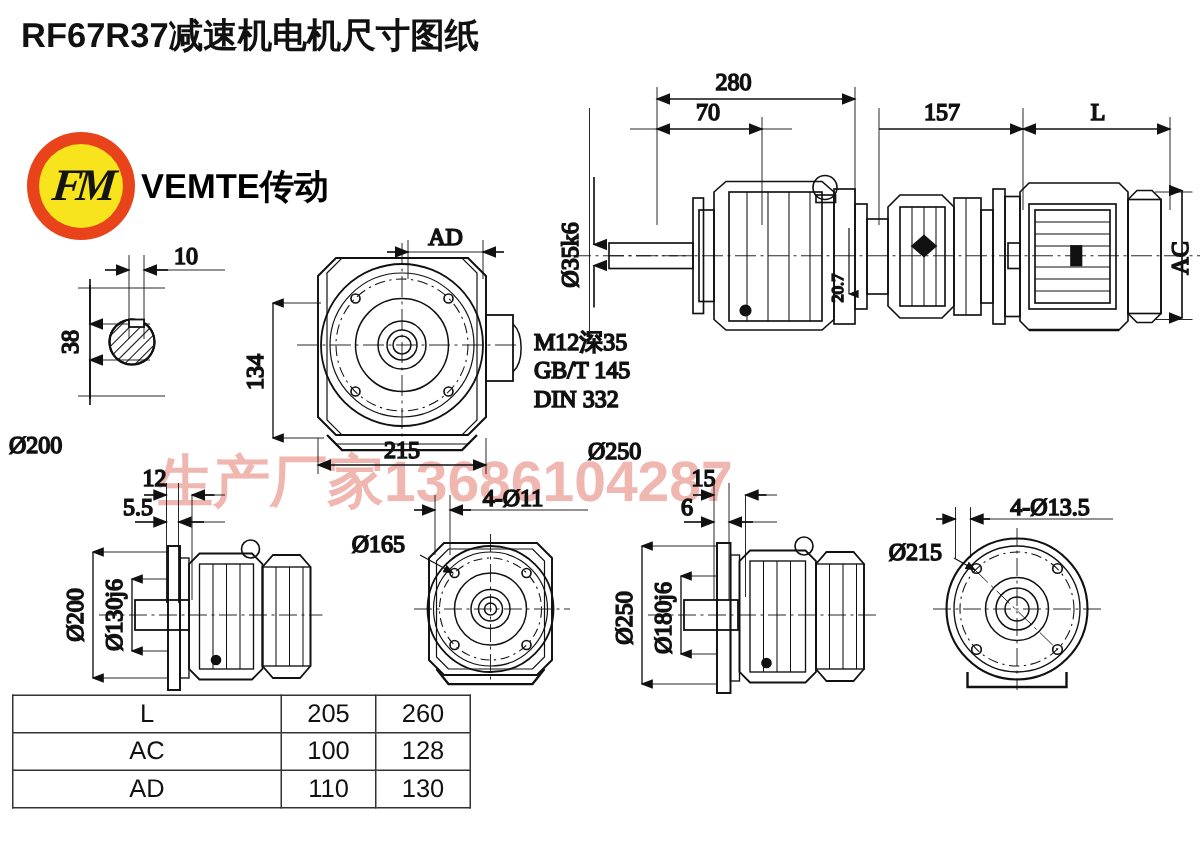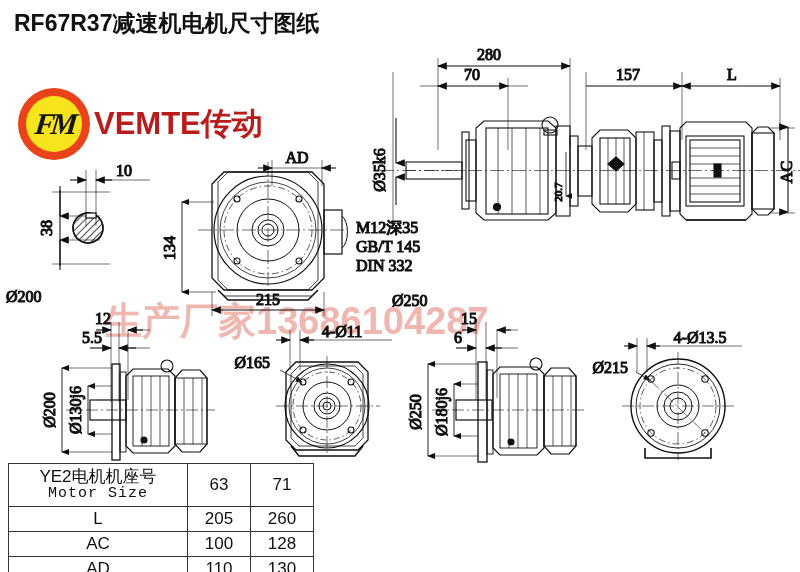--- a/index.html
+++ b/index.html
@@ -37,21 +37,21 @@
   }
   .logo-mark .mono{
     font-family:"Liberation Serif", serif;
     font-weight:bold;font-style:italic;
     font-size:30px;color:#141414;line-height:1;
     letter-spacing:-4px;
     transform:skewX(-6deg);
   }
   .logo-text{
     font-family:"Liberation Sans", sans-serif;
-    font-weight:bold;font-size:31px;color:#b91c1c;
+    font-weight:bold;font-size:23px;color:#000000;
     margin-left:4px;white-space:nowrap;
   }
 
   
   .wm{
     position:absolute;
     font-family:"Liberation Sans", sans-serif;
     font-weight:bold;
     color:#f0b6b0;
     white-space:nowrap;
@@ -445,28 +445,20 @@
     </g>
     <text class="dimtext" x="700" y="343" text-anchor="middle">4-Ø13.5</text>
     <text class="dimtext" x="628" y="373" text-anchor="end">Ø215</text>
 
     </g>
   </svg>
 
   <table class="tbl">
     <tbody>
       <tr>
-        <td class="head">
-          <div class="cn">YE2电机机座号</div>
-          <div class="mono-s">Motor Size</div>
-        </td>
-        <td class="num">63</td>
-        <td class="num">71</td>
-      </tr>
-      <tr>
         <td class="lbl">L</td>
         <td class="num">205</td>
         <td class="num">260</td>
       </tr>
       <tr>
         <td class="lbl">AC</td>
         <td class="num">100</td>
         <td class="num">128</td>
       </tr>
       <tr>

